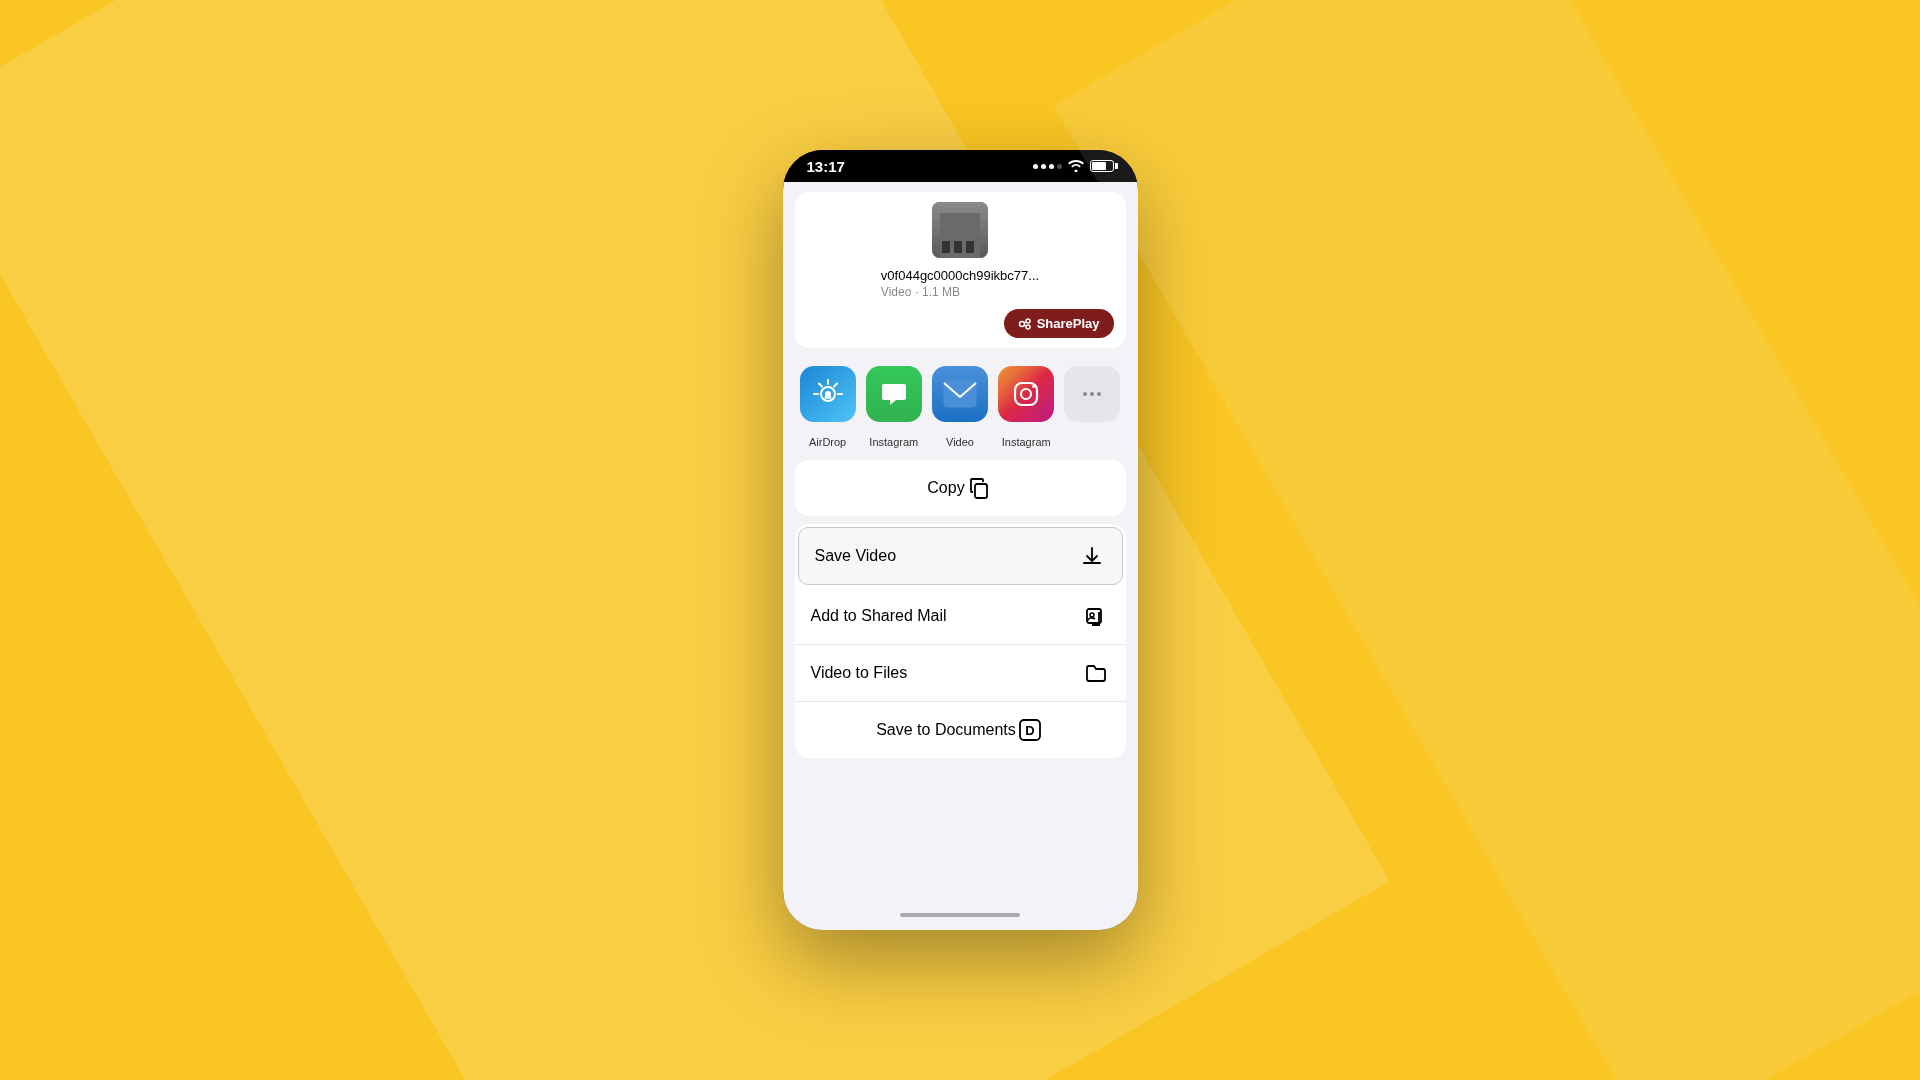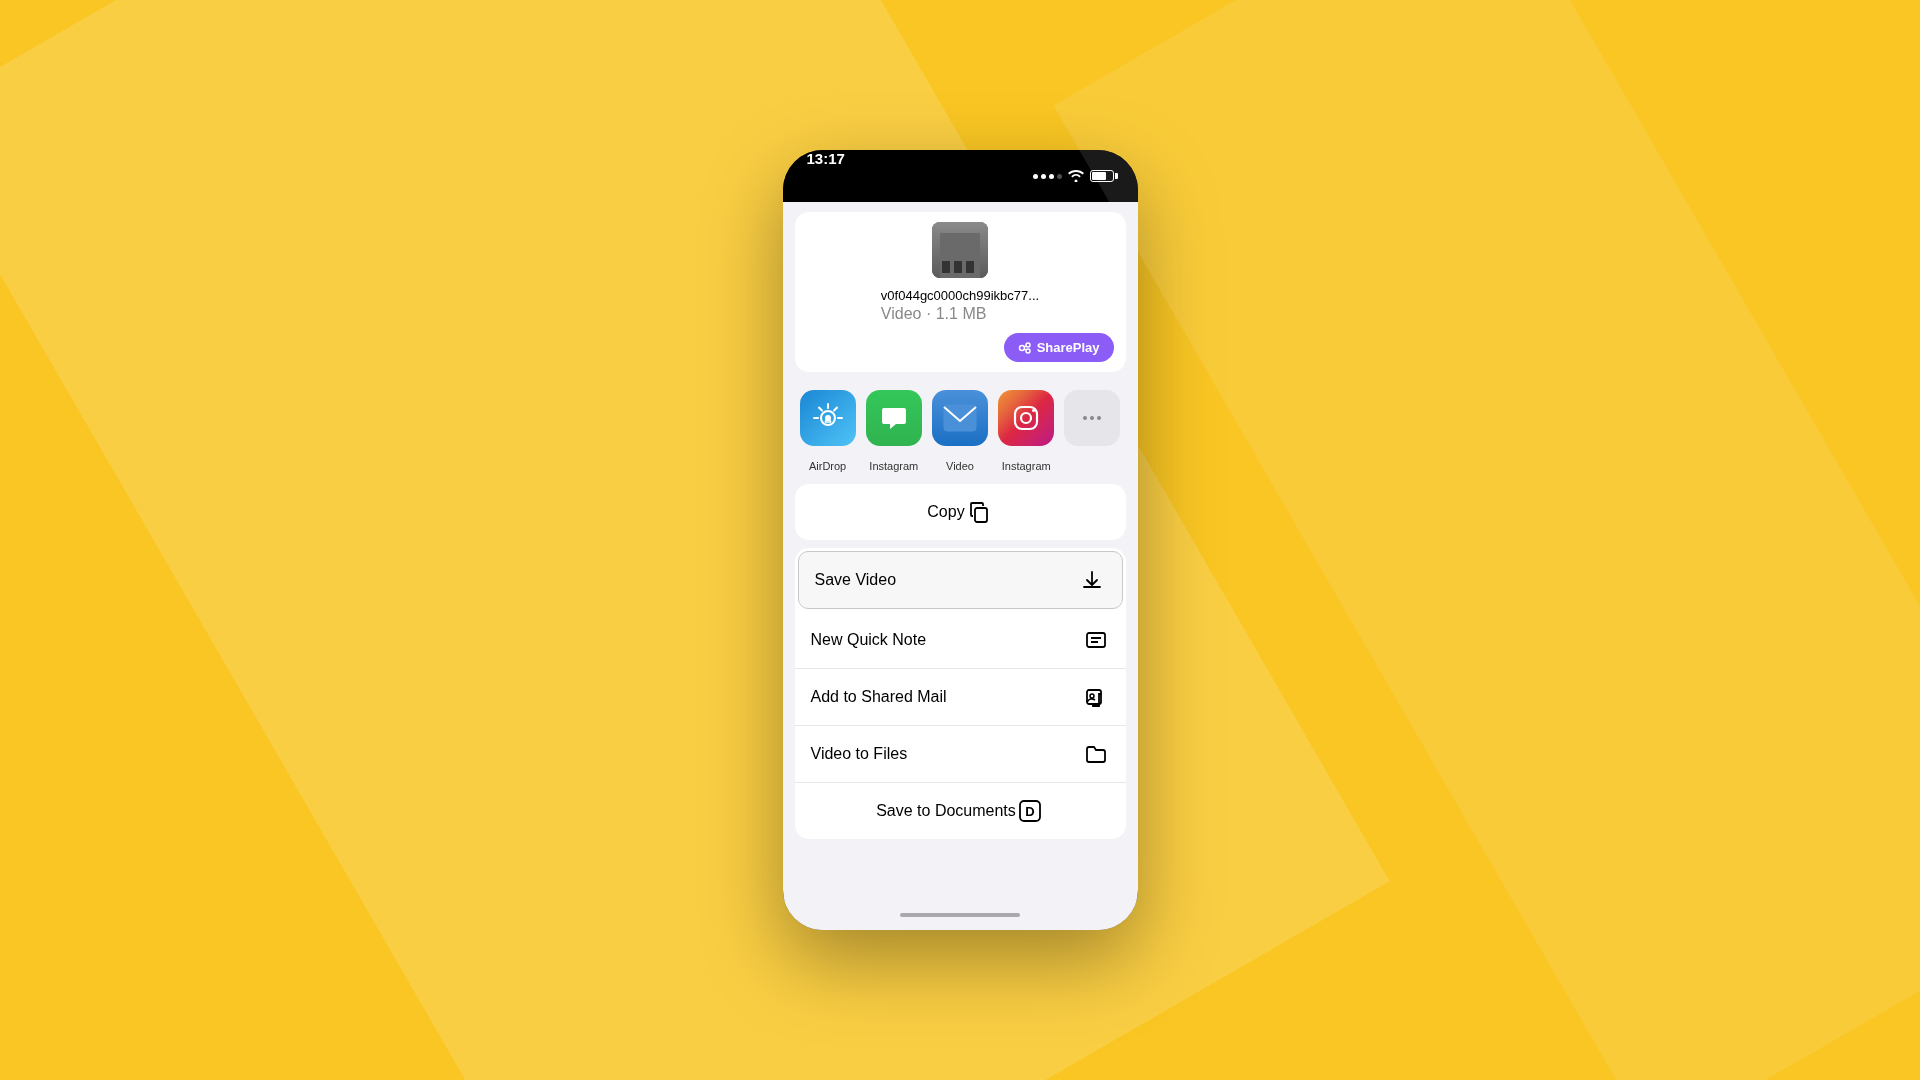--- a/index.html
+++ b/index.html
@@ -48,22 +48,23 @@
       box-shadow: 0 30px 80px rgba(0,0,0,0.35);
       display: flex;
       flex-direction: column;
       position: relative;
     }
 
     
     .status-bar {
       background: #000;
       color: #fff;
-      height: 52px;
-      display: flex;
+      height: 32px;
+      display: flex;
+      align-items: center;
       justify-content: space-between;
       padding: 0 24px;
       flex-shrink: 0;
     }
     .status-time {
       font-size: 15px;
       font-weight: 600;
       color: #fff;
     }
     .status-icons {
@@ -172,26 +173,26 @@
     }
     .preview-title {
       font-size: 13px;
       font-weight: 500;
       color: #000;
       white-space: nowrap;
       overflow: hidden;
       text-overflow: ellipsis;
     }
     .preview-subtitle {
-      font-size: 16px;
+      font-size: 12px;
       color: #888;
       margin-top: 2px;
     }
     .shareplay-btn {
-      background: #8b5cf6;
+      background: #7f1d1d;
       color: #fff;
       border: none;
       border-radius: 18px;
       padding: 7px 14px;
       font-size: 13px;
       font-weight: 600;
       display: flex;
       align-items: center;
       gap: 5px;
       cursor: pointer;
@@ -461,30 +462,20 @@
         <div class="action-item" style="background:#f7f7f7; border: 1.5px solid #c8c8c8; border-radius: 10px; margin: 3px;">
           <span class="action-label">Save Video</span>
           <div class="action-icon">
             <svg width="22" height="22" viewBox="0 0 22 22" fill="none" stroke="#000" stroke-width="1.8">
               <path d="M11 3 L11 15 M6 11 L11 16 L16 11" stroke-linecap="round" stroke-linejoin="round"></path>
               <path d="M3 18 H19" stroke-linecap="round"></path>
             </svg>
           </div>
         </div>
 
-        <div class="action-item">
-          <span class="action-label">New Quick Note</span>
-          <div class="action-icon">
-            <svg width="22" height="22" viewBox="0 0 22 22" fill="none" stroke="#000" stroke-width="1.8">
-              <rect x="2" y="4" width="18" height="14" rx="2"></rect>
-              <line x1="6" y1="9" x2="16" y2="9"></line>
-              <line x1="6" y1="13" x2="13" y2="13"></line>
-            </svg>
-          </div>
-        </div>
 
         <div class="action-item">
           <span class="action-label">Add to Shared Mail</span>
           <div class="action-icon">
             <svg width="22" height="22" viewBox="0 0 22 22" fill="none" stroke="#000" stroke-width="1.8">
               <rect x="2" y="4" width="14" height="14" rx="2"></rect>
               <path d="M8 18 L8 20 L14 20 L14 8 L16 8" stroke-linecap="round"></path>
               <circle cx="7" cy="10" r="2" stroke="#000" stroke-width="1.5"></circle>
               <path d="M2 16 Q5 11 10 14"></path>
             </svg>

